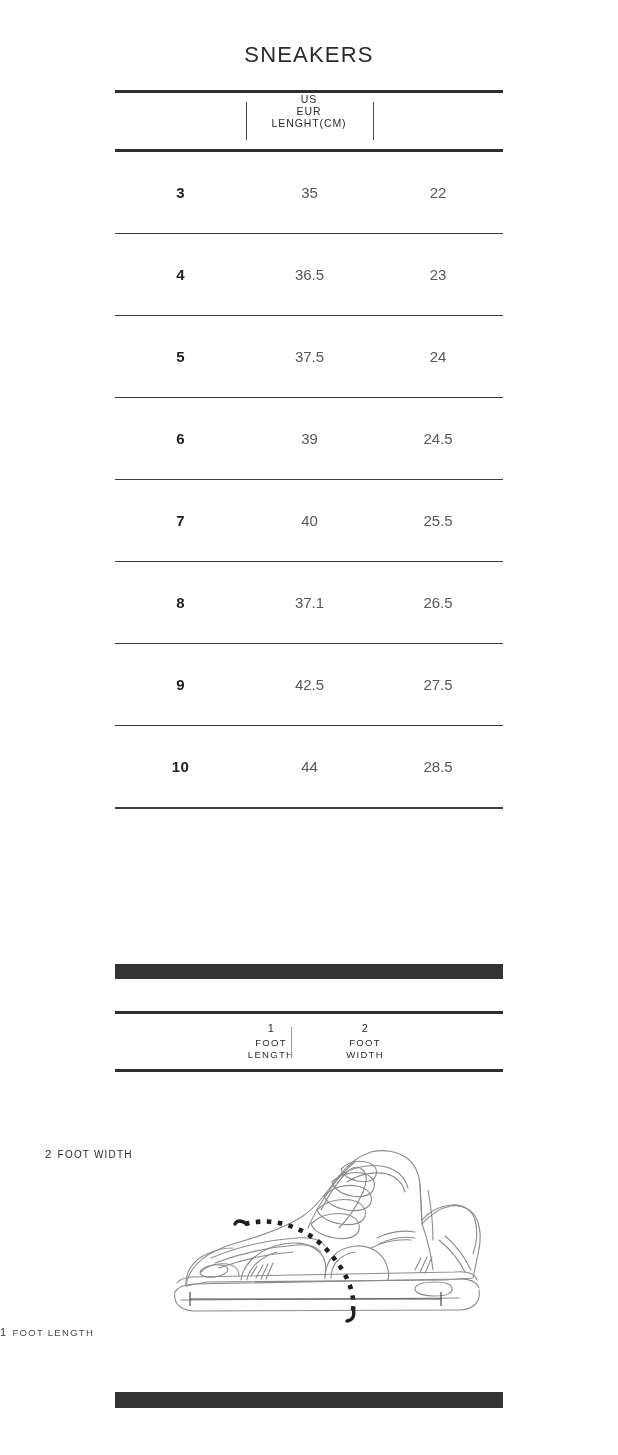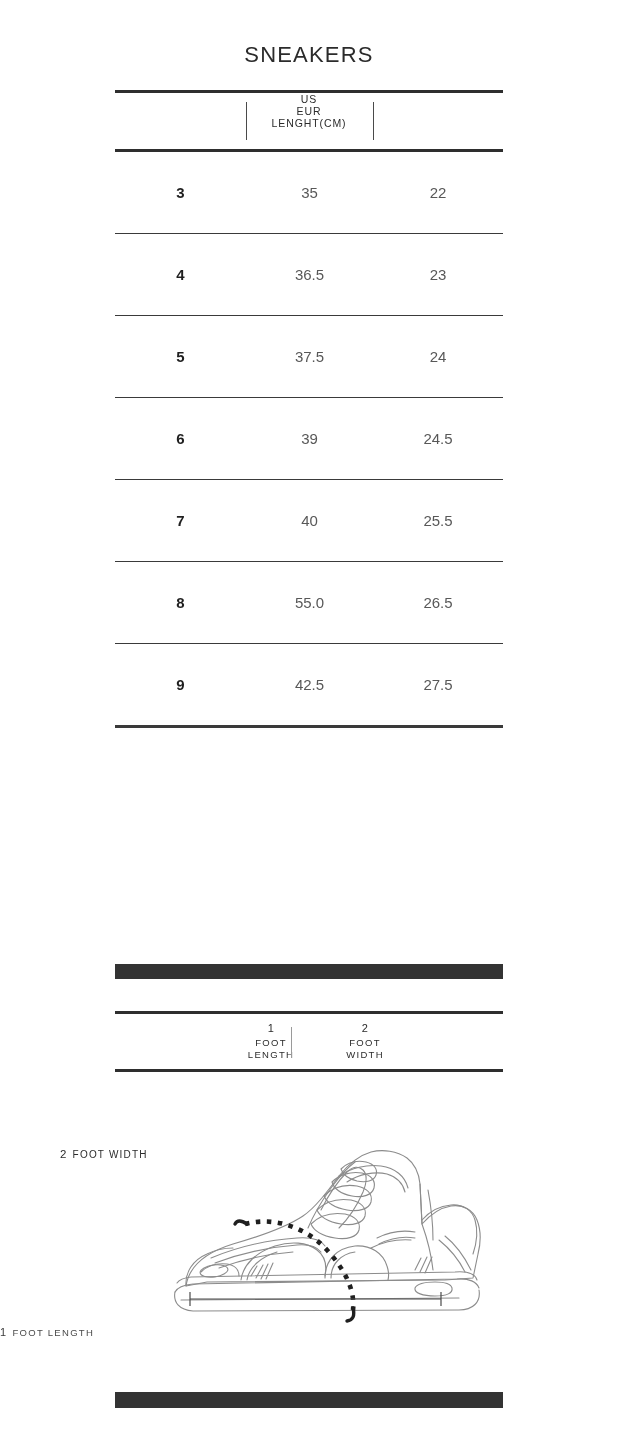--- a/index.html
+++ b/index.html
@@ -166,21 +166,21 @@
   
   .diagram {
     position: absolute;
     left: 115px;
     top: 1100px;
     width: 388px;
     height: 240px;
   }
   .width-label {
     position: absolute;
-    left: 60px;
+    left: 45px;
     top: 1128px;
     font-size: 10px;
     letter-spacing: 1.2px;
     color: #2b2b2b;
     white-space: nowrap;
   }
   .width-label .num {
     font-size: 11.5px;
     margin-right: 5px;
   }
@@ -265,32 +265,37 @@
 
     <div class="trow">
       <div class="td td-us">7</div>
       <div class="td td-eur">40</div>
       <div class="td td-len">25.5</div>
     </div>
     <div class="rule-thin"></div>
 
     <div class="trow">
       <div class="td td-us">8</div>
-      <div class="td td-eur">55.0</div>
+      <div class="td td-eur">37.1</div>
       <div class="td td-len">26.5</div>
     </div>
     <div class="rule-thin"></div>
 
     <div class="trow">
       <div class="td td-us">9</div>
       <div class="td td-eur">42.5</div>
       <div class="td td-len">27.5</div>
     </div>
     <div class="rule-thin"></div>
 
+    <div class="trow">
+      <div class="td td-us">10</div>
+      <div class="td td-eur">44</div>
+      <div class="td td-len">28.5</div>
+    </div>
     <div class="rule-thin"></div>
 
     <div class="rule-thin"></div>
 
 
   </div>
 
   <div class="bar-bottom-table"></div>
 
   <div class="legend">

